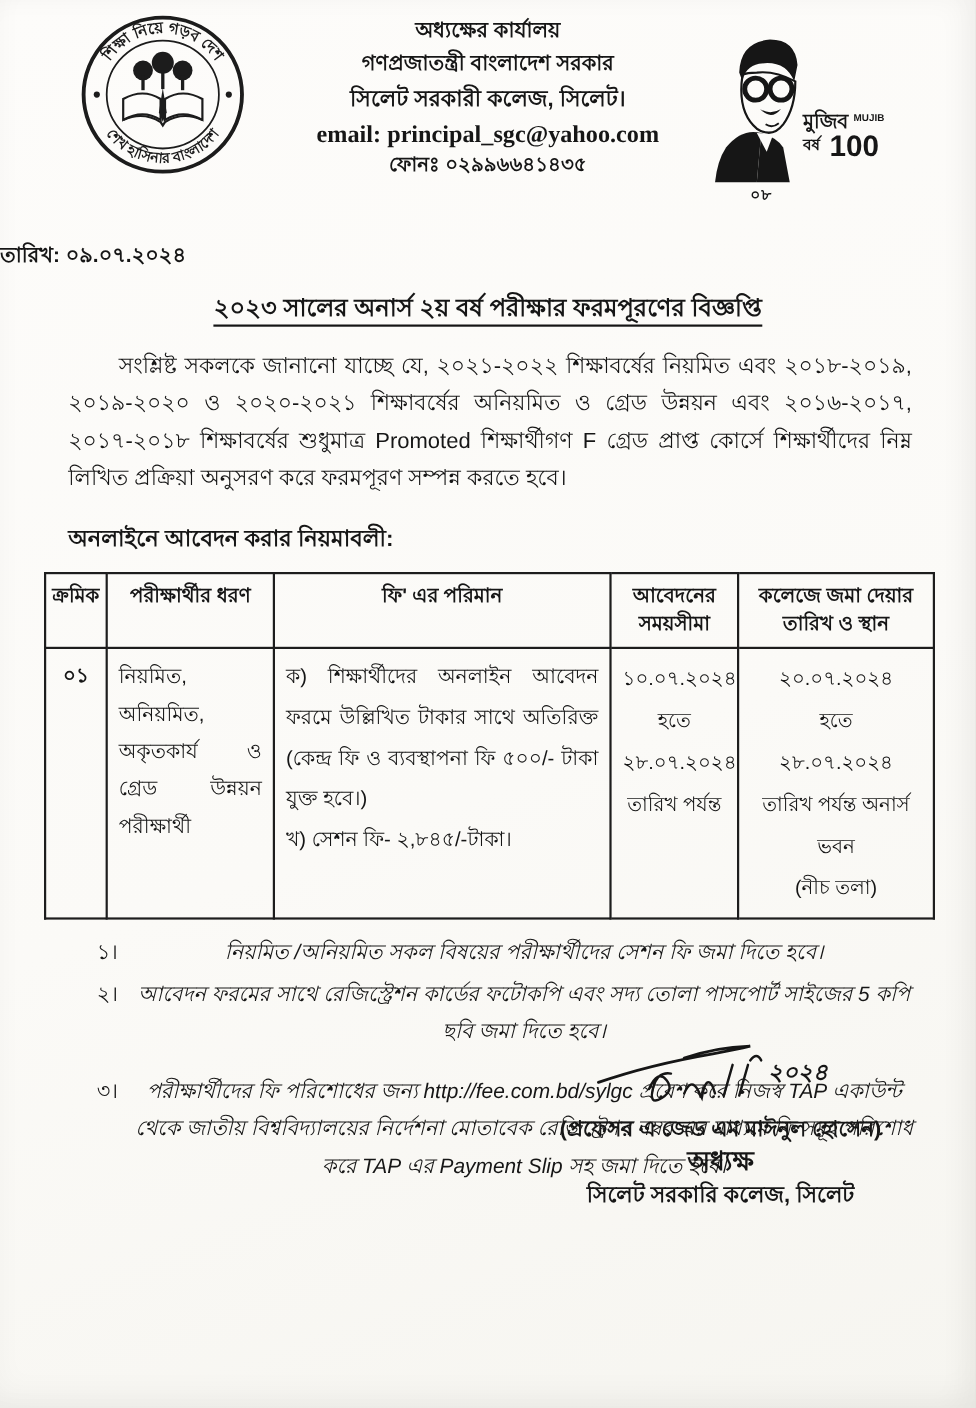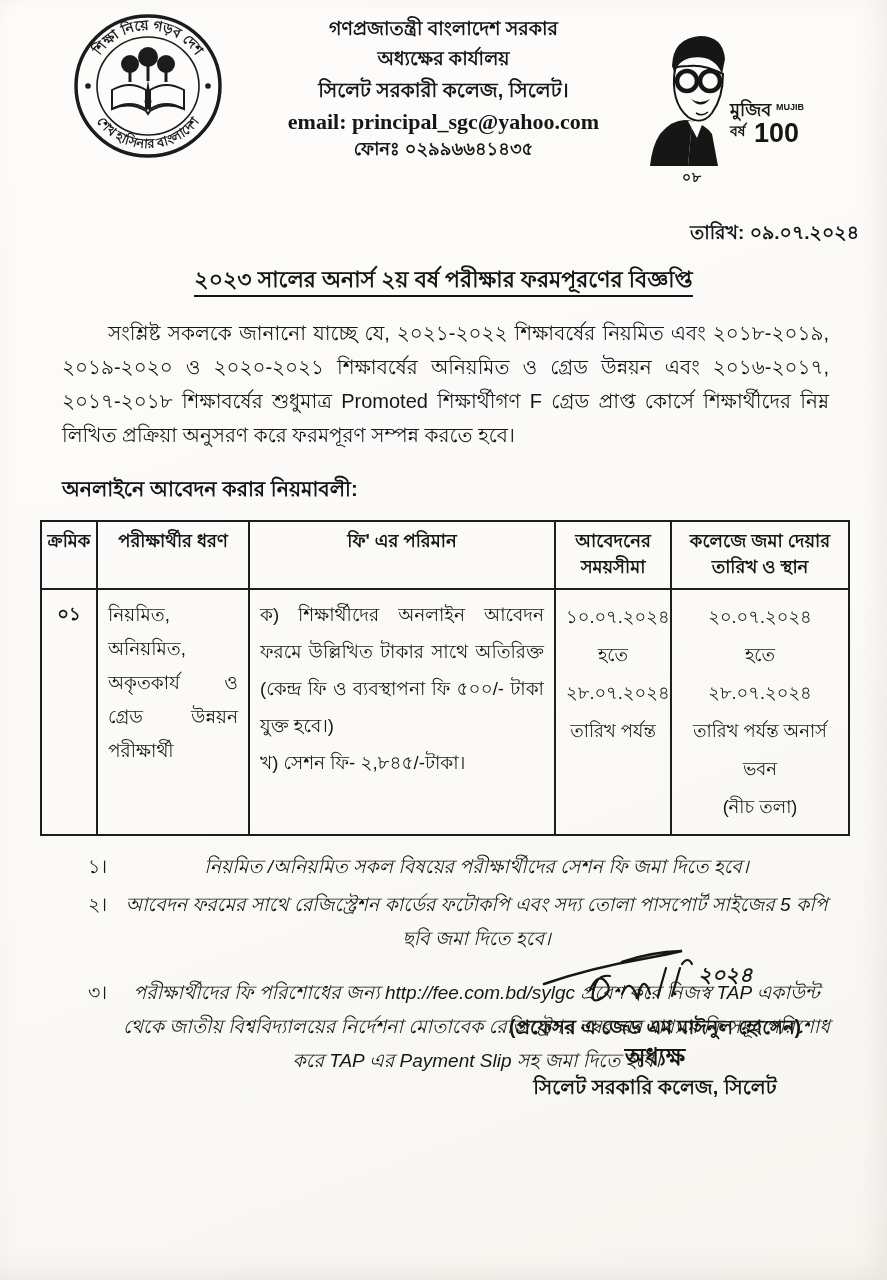--- a/index.html
+++ b/index.html
@@ -21,21 +21,21 @@
     width:440px;text-align:center;line-height:1.2;
   }
   .hl-bn{font-size:19px;font-weight:bold;margin-bottom:7px;}
   .hl-college{font-size:20px;font-weight:bold;margin-bottom:7px;}
   .hl-web{font-family:"Liberation Serif","DejaVu Serif",serif;font-size:23px;font-weight:bold;margin-bottom:4px;letter-spacing:.5px;}
   .hl-email{font-family:"Liberation Serif","DejaVu Serif",serif;font-size:22px;font-weight:bold;margin-bottom:4px;}
   .hl-phone{font-size:18px;font-weight:bold;}
   .mujib{position:absolute;left:644px;top:24px;width:164px;height:142px;}
   .page-num{position:absolute;left:682px;top:166px;font-size:14px;font-weight:bold;letter-spacing:1px;}
   
-  .date-line{margin-top:58px;text-align:right;padding-right:28px;font-size:19px;font-weight:bold;line-height:26px;}
+  .date-line{margin-top:58px;text-align:left;padding-right:28px;font-size:19px;font-weight:bold;line-height:26px;}
   .title-line{margin-top:16px;text-align:center;font-size:22px;font-weight:bold;}
   .title-line span{border-bottom:2.5px solid #151515;padding-bottom:3px;}
   
   .body-para{
     margin:17px 58px 0 62px;
     font-size:20px;line-height:34px;
     text-align:justify;text-indent:46px;
   }
   .rules-heading{margin:22px 0 0 62px;font-size:20.5px;font-weight:bold;}
   
@@ -93,22 +93,22 @@
       </g>
       <g stroke="#1c1c1c" stroke-width="2" fill="#fdfcfa">
         <path d="M40,78 Q58,68 74,78 L74,97 Q58,87 40,97 Z"></path>
         <path d="M112,78 Q94,68 78,78 L78,97 Q94,87 112,97 Z"></path>
         <path d="M40,97 Q58,89 74,99 L76,102 L78,99 Q94,89 112,97" fill="none"></path>
       </g>
       <path d="M76,68 L72.5,90 L76,99 L79.5,90 Z" fill="#1c1c1c"></path>
     </svg>
 
     <div class="header-center">
+      <div class="hl-bn">অধ্যক্ষের কার্যালয়</div>
       <div class="hl-bn">গণপ্রজাতন্ত্রী বাংলাদেশ সরকার</div>
-      <div class="hl-bn">অধ্যক্ষের কার্যালয়</div>
       <div class="hl-college">সিলেট সরকারী কলেজ, সিলেট।</div>
       <div class="hl-email">email: principal_sgc@yahoo.com</div>
       <div class="hl-phone">ফোনঃ ০২৯৯৬৬৪১৪৩৫</div>
     </div>
 
     <svg class="mujib" viewBox="0 0 164 142">
       <path d="M28,42 Q29,14 56,12 Q79,12 81,35 L78,50 Q70,30 46,34 Q33,37 31,50 Z" fill="#161616"></path>
       <path d="M31,44 Q26,78 44,93 Q58,102 68,89 Q79,74 79,50 Q60,40 44,42 Q35,42 31,44 Z" fill="none" stroke="#161616" stroke-width="2"></path>
       <circle cx="43" cy="57" r="10" fill="none" stroke="#161616" stroke-width="4.5"></circle>
       <circle cx="66" cy="57" r="10" fill="none" stroke="#161616" stroke-width="4.5"></circle>

